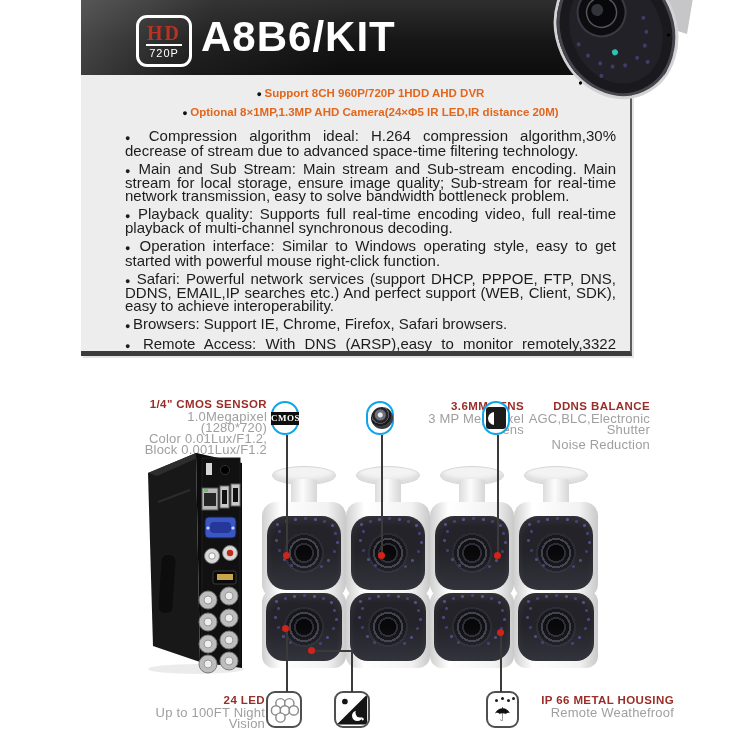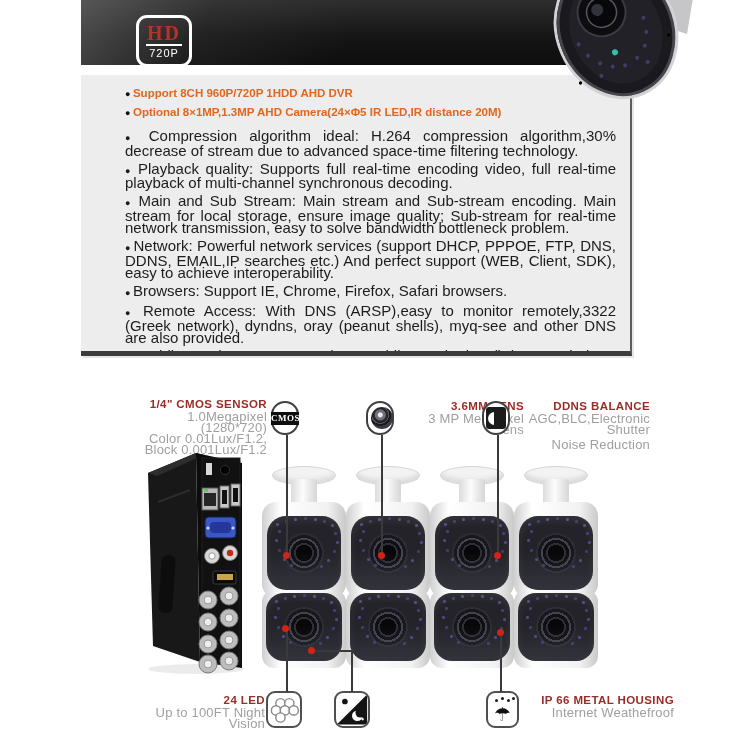--- a/index.html
+++ b/index.html
@@ -1,20 +1,20 @@
 <!DOCTYPE html>
 <html><head>
 <meta charset="utf-8">
 <style>
   html,body{margin:0;padding:0;background:#fff;}
   .page{position:relative;width:750px;height:750px;background:#ffffff;overflow:hidden;
         font-family:"Liberation Sans",sans-serif;}
 
   
-  .banner{position:absolute;left:81px;top:0;width:586px;height:65px;
+  .banner{position:absolute;left:81px;top:0;width:586px;height:75px;
     background:
       linear-gradient(112deg, rgba(120,120,120,.55) 0%, rgba(70,70,70,.25) 22%, rgba(20,20,20,0) 46%),
       linear-gradient(180deg,#2e2e2e 0%,#161616 55%,#0d0d0d 100%);
     z-index:2;}
   .hd-logo{position:absolute;left:55px;top:15px;width:50px;height:46px;border:3px solid #fff;
     border-radius:11px;display:flex;flex-direction:column;align-items:center;justify-content:center;}
   .hd-top{font-weight:900;font-size:20px;line-height:20px;color:#bb3124;letter-spacing:2px;
     font-family:"Liberation Serif",serif;}
   .hd-rule{width:36px;height:2px;background:#fff;margin:1px 0 1px 0;}
   .hd-bottom{color:#fff;font-size:11px;line-height:12px;letter-spacing:1px;}
@@ -22,35 +22,35 @@
     font-weight:900;letter-spacing:1px;}
 
   
   .hero-cam{position:absolute;left:540px;top:-8px;width:170px;height:118px;z-index:5;}
 
   
   .panel{position:absolute;left:81px;top:75px;width:551px;height:281px;background:#ededed;
     border-right:2px solid #5d5d5d;border-bottom:5px solid #3c3c3c;box-sizing:border-box;
     padding:11px 14px 6px 44px;z-index:1;box-shadow:2px 2px 0 rgba(0,0,0,.10);overflow:hidden;}
   .panel ul{margin:0;padding:0;list-style:none;}
-  .hl{color:#e2661c;font-weight:bold;font-size:11.5px;line-height:15px;margin:0 0 3px 0;text-align:left;}
+  .hl{color:#e2661c;font-weight:bold;font-size:11.5px;line-height:15px;margin:0 0 3px 0;text-align:center;}
   .hl::before{content:"● ";color:#111;font-size:9px;}
   .ft{color:#1c1c1c;font-size:15px;line-height:12.5px;margin:0 0 5.5px 0;text-align:justify;}
   .ft::before{content:"● ";font-size:9px;}
   .gap{height:6px;}
 
   
   .co-title{color:#9a2d27;font-weight:bold;font-size:11.5px;line-height:13px;letter-spacing:.4px;}
   .co-sub{color:#9f9f9f;font-size:13px;line-height:11px;letter-spacing:.2px;}
   .co-left{position:absolute;text-align:right;}
   .co-right{position:absolute;text-align:right;}
   .co-cmos-text{left:120px;top:398px;width:147px;}
   .co-lens-text{left:404px;top:400px;width:120px;}
   .co-wb-text{left:520px;top:400px;width:130px;}
-  .icon-box{position:absolute;width:28px;height:34px;background:#fff;border:2px solid #404040;
+  .icon-box{position:absolute;width:28px;height:34px;background:#fff;border:2px solid #0ea5e9;
     border-radius:15px;box-sizing:border-box;z-index:4;}
   .icon-cmos{left:271px;top:401px;display:flex;align-items:center;justify-content:center;}
   .cmos-band{width:28px;height:13px;background:#0e0e0e;color:#fff;text-align:center;
     font-family:"Liberation Serif",serif;font-weight:bold;font-size:9px;line-height:13px;letter-spacing:.5px;}
   .icon-lens{left:366px;top:401px;}
   .lens-glass{position:absolute;left:3px;top:4px;width:22px;height:22px;border-radius:50%;
     background:radial-gradient(circle at 42% 36%, #ebebeb 0 2px, #70707a 3px 5px, #26262a 6px 8px,
       #55555c 8px 9px, #1b1b1f 9px 11px, #3a3a40 11px);}
   .icon-wb{left:482px;top:401px;display:flex;align-items:center;justify-content:center;}
   .wb-square{width:20px;height:22px;background:#1b1b1b;border-radius:3px;display:flex;align-items:center;}
@@ -106,20 +106,21 @@
 <body>
 
 <div class="page">
 
   <div class="banner">
     <div class="hd-logo">
       <div class="hd-top">HD</div>
       <div class="hd-rule"></div>
       <div class="hd-bottom">720P</div>
     </div>
+    <div class="banner-title">A8B6/KIT</div>
   </div>
 
   <svg class="hero-cam" width="170" height="118" viewBox="0 0 170 118">
     <polygon points="100,0 154,0 147,42 103,28" fill="#c6c6c8"></polygon>
     <polygon points="100,0 154,0 152,8 101,6" fill="#b2b2b5"></polygon>
     <g transform="rotate(-24 76 38)">
       <ellipse cx="76" cy="38" rx="59" ry="69" fill="none" stroke="#d3d3d6" stroke-width="3"></ellipse>
       <ellipse cx="76" cy="38" rx="56" ry="66" fill="#1a1a1e" stroke="#45454d" stroke-width="3"></ellipse>
       <ellipse cx="76" cy="38" rx="45" ry="55" fill="#212127"></ellipse>
       <circle cx="70" cy="16" r="24" fill="#0d0d10" stroke="#3a3a44" stroke-width="2"></circle>
@@ -146,23 +147,24 @@
   </svg>
 
   <div class="panel">
     <ul>
       <li class="hl">Support  8CH 960P/720P 1HDD AHD DVR</li>
       <li class="hl">Optional 8×1MP,1.3MP  AHD Camera(24×Φ5 IR LED,IR distance 20M)</li>
     </ul>
     <div class="gap"></div>
     <ul>
       <li class="ft">Compression algorithm ideal:  H.264 compression algorithm,30% decrease of stream due to advanced space-time filtering technology.</li>
+      <li class="ft">Main and Sub Stream:  Main stream and Sub-stream encoding. Main stream for local storage, ensure image quality; Sub-stream for real-time network transmission, easy to solve bandwidth bottleneck problem.</li>
       <li class="ft">Playback quality: Supports full real-time encoding video, full real-time playback of multi-channel synchronous decoding.</li>
-      <li class="ft">Main and Sub Stream:  Main stream and Sub-stream encoding. Main stream for local storage, ensure image quality; Sub-stream for real-time network transmission, easy to solve bandwidth bottleneck problem.</li>
-      <li class="ft">Network:  Powerful network services (support DHCP, PPPOE, FTP, DNS, DDNS, EMAIL,IP searches etc.) And perfect support (WEB, Client, SDK), easy to achieve interoperability.</li>
+      <li class="ft">Operation interface:  Similar to Windows operating style, easy to get started with powerful mouse right-click function.</li>
+      <li class="ft">Safari:  Powerful network services (support DHCP, PPPOE, FTP, DNS, DDNS, EMAIL,IP searches etc.) And perfect support (WEB, Client, SDK), easy to achieve interoperability.</li>
       <li class="ft">Browsers:  Support IE, Chrome, Firefox, Safari browsers.</li>
       <li class="ft">Remote Access:  With DNS (ARSP),easy to monitor remotely,3322 (Greek network), dyndns, oray (peanut shells), myq-see and other DNS are also provided.</li>
       <li class="ft">Mobile monitor: Support various mobile monitoring (iPhone, Windows Mobile, BlackBerry,Symbian, Android)</li>
 
     </ul>
   </div>
 
   <div class="co-left co-cmos-text">
     <div class="co-title">1/4" CMOS SENSOR</div>
     <div class="co-sub">1.0Megapixel (1280*720)</div>
@@ -356,16 +358,16 @@
       <circle cx="30" cy="29" r="1.3" fill="#ffffff"></circle>
     </svg>
   </div>
 
   <div class="icon-b icon-ip66">
     <div class="rain"></div>
     <div class="umb">☂</div>
   </div>
   <div class="co-right co-ip66-text">
     <div class="co-title">IP 66 METAL HOUSING</div>
-    <div class="co-sub">Internet Weathefroof</div>
+    <div class="co-sub">Remote Weathefroof</div>
   </div>
 
 </div>
 
 </body></html>

